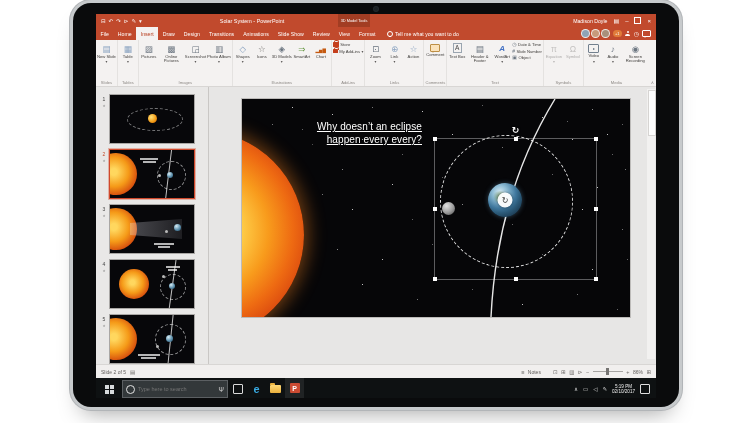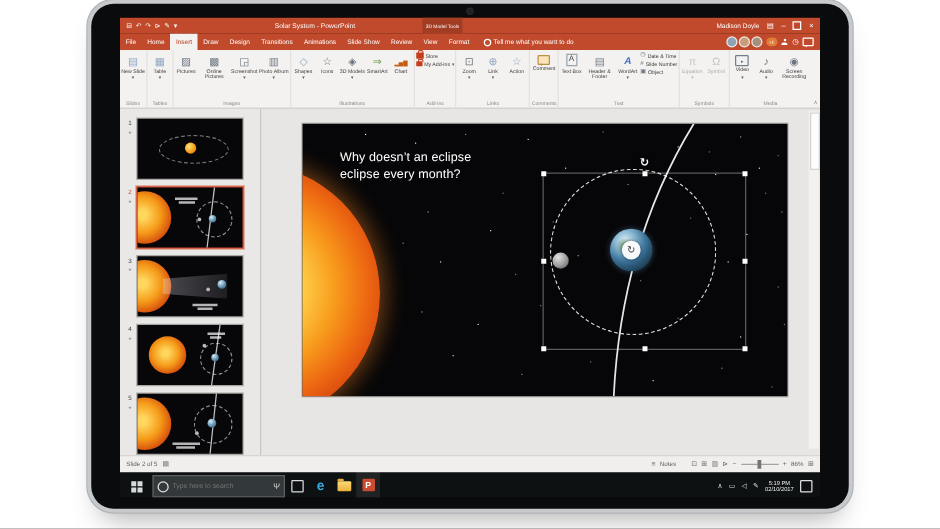--- a/index.html
+++ b/index.html
@@ -118,22 +118,22 @@
     110px 110px #fff,170px 120px rgba(255,255,255,.5),220px 105px rgba(255,255,255,.7),270px 125px rgba(255,255,255,.5),
     340px 110px #fff,380px 130px rgba(255,255,255,.6),95px 150px rgba(255,255,255,.7),140px 160px #fff,
     190px 145px rgba(255,255,255,.5),245px 165px rgba(255,255,255,.8),300px 155px rgba(255,255,255,.5),350px 170px #fff,
     385px 160px rgba(255,255,255,.5),120px 185px #fff,175px 200px rgba(255,255,255,.6),230px 190px rgba(255,255,255,.5),
     280px 205px #fff,335px 195px rgba(255,255,255,.6),375px 210px rgba(255,255,255,.5),80px 95px rgba(255,255,255,.6),
     60px 30px rgba(255,255,255,.5),30px 25px rgba(255,255,255,.6),50px 8px #fff,70px 45px rgba(255,255,255,.4),
     365px 35px #fff,325px 22px rgba(255,255,255,.5);}
   .sun{position:absolute;left:-146px;top:32px;width:208px;height:208px;border-radius:50%;
        background:radial-gradient(circle at 52% 48%,#fff3ae 0%,#ffd34d 22%,#f89b1c 42%,#ee6a12 58%,#d43f0e 74%,#8a1f06 90%,#401003 100%);
        box-shadow:0 0 18px 4px rgba(244,130,30,.45);}
-  .slide-title{position:absolute;left:30px;top:21px;width:150px;text-align:left;color:#fff;
-               font-size:10px;line-height:1.3;letter-spacing:.1px;}
+  .slide-title{position:absolute;left:30px;top:21px;width:150px;text-align:right;color:#fff;
+               font-size:10px;line-height:1.3;letter-spacing:.1px;text-decoration:underline;}
   .ecliptic{position:absolute;left:0;top:0;}
   .orbit{position:absolute;left:198px;top:36px;width:131px;height:131px;border:1.6px dashed rgba(255,255,255,.85);
          border-radius:50%;}
   .moon{position:absolute;left:200px;top:103px;width:13px;height:13px;border-radius:50%;
         background:radial-gradient(circle at 35% 30%,#e2e2e2,#9a9a9a 55%,#4f4f4f 95%);}
   .earth{position:absolute;left:246px;top:84px;width:34px;height:34px;border-radius:50%;
          background:radial-gradient(circle at 35% 28%,#d9ecf4 0%,#8fbdd5 22%,#40789e 48%,#2c5b7a 62%,#1c3a51 82%,#101f33 100%);
          box-shadow:0 0 5px rgba(120,180,220,.35);}
   .earth:before{content:"";position:absolute;left:4px;top:8px;width:16px;height:12px;border-radius:50%;
          background:radial-gradient(circle at 50% 50%,rgba(106,140,84,.85),rgba(106,140,84,0) 70%);}
@@ -503,21 +503,21 @@
           <svg class="ecliptic" width="388" height="218" viewBox="0 0 388 218">
             <path d="M313,0 Q255,95 249,218" fill="none" stroke="rgba(255,255,255,0.9)" stroke-width="1.4"></path>
           </svg>
           <div class="orbit"></div>
           <div class="moon"></div>
           <div class="earth">
             <div class="gizmo">↻</div>
           </div>
           <div class="slide-title">
             <div>Why doesn’t an eclipse</div>
-            <div>eclipse every month?</div>
+            <div>happen every every?</div>
           </div>
           <div class="selbox">
             <span class="rot">↻</span>
             <span class="h h1"></span>
             <span class="h h2"></span>
             <span class="h h3"></span>
             <span class="h h4"></span>
             <span class="h h5"></span>
             <span class="h h6"></span>
             <span class="h h7"></span>

